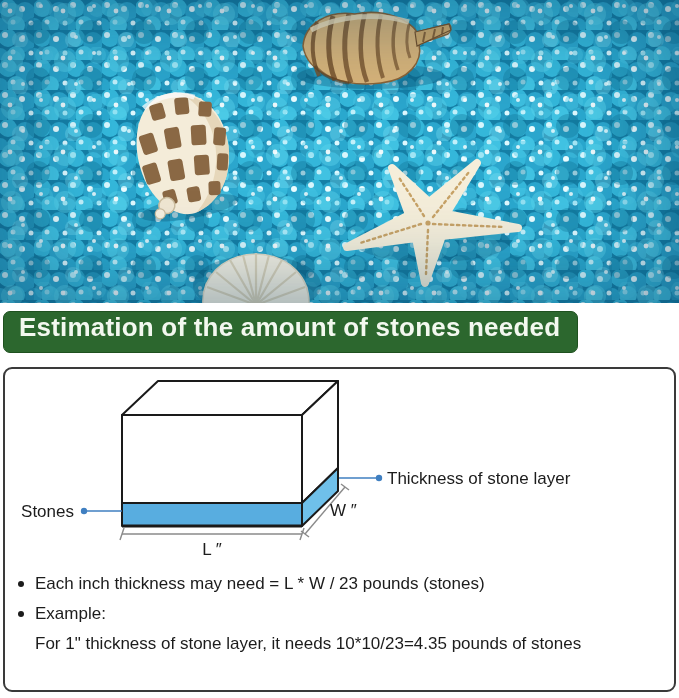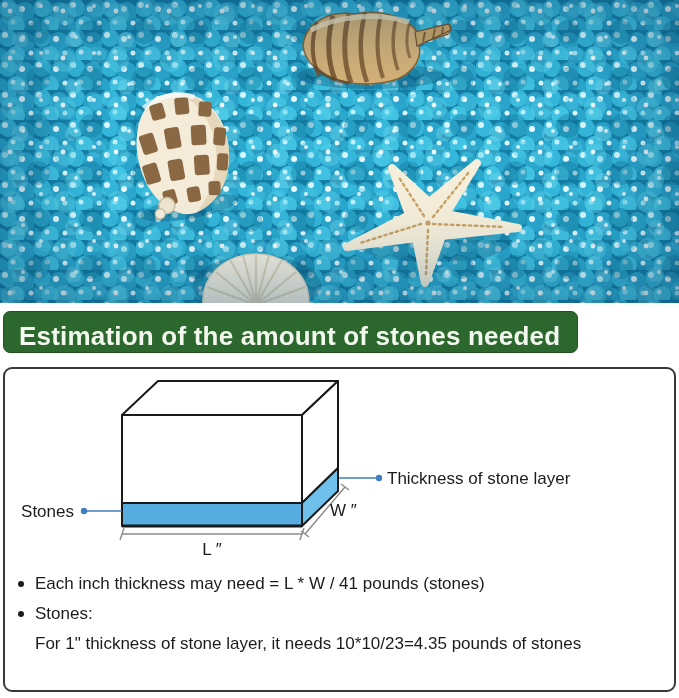--- a/index.html
+++ b/index.html
@@ -9,21 +9,21 @@
 
   
   .photo { position:absolute; left:0; top:0; width:679px; height:303px; overflow:hidden; }
   .photo svg { display:block; }
   .photo::after { content:""; position:absolute; inset:0;
     box-shadow: inset 0 0 85px 18px rgba(6,58,92,.42); pointer-events:none; }
 
   
   .banner { position:absolute; left:3px; top:311px; width:575px; height:42px;
     background:#2c672e; border:1px solid #1f511f; border-radius:7px;
-    display:flex; align-items:flex-end; }
+    display:flex; align-items:flex-start; }
   .banner .title { color:#f3f8ef; font-size:26px; font-weight:bold;
     padding-left:15px; letter-spacing:.2px; white-space:nowrap; }
 
   
   .info-box { position:absolute; left:3px; top:367px; width:673px; height:325px;
     background:#fff; border:2px solid #3a3a3a; border-radius:9px; }
   .diagram-svg { position:absolute; left:0; top:0; }
   .diagram-svg text { font-family:"Liberation Sans", sans-serif; font-size:17px; fill:#1c1c1c; }
 
   
@@ -177,25 +177,25 @@
       <text x="69" y="148" text-anchor="end">Stones</text>
 
       <line x1="334" y1="109" x2="374" y2="109" stroke-width="1.6" stroke="#3f7fc1"></line>
       <circle cx="374" cy="109" r="3.2" fill="#3f7fc1"></circle>
       <text x="382" y="115">Thickness of stone layer</text>
     </svg>
 
     <div class="notes">
       <div class="note-row">
         <span class="dot"></span>
-        <span>Each inch thickness may need = L * W / 41 pounds (stones)</span>
+        <span>Each inch thickness may need = L * W / 23 pounds (stones)</span>
       </div>
       <div class="note-row">
         <span class="dot"></span>
-        <span>Stones:</span>
+        <span>Example:</span>
       </div>
       <div class="note-row">
         <span>For 1" thickness of stone layer, it needs 10*10/23=4.35 pounds of stones</span>
       </div>
     </div>
   </div>
 
 </div>
 
 </body></html>

